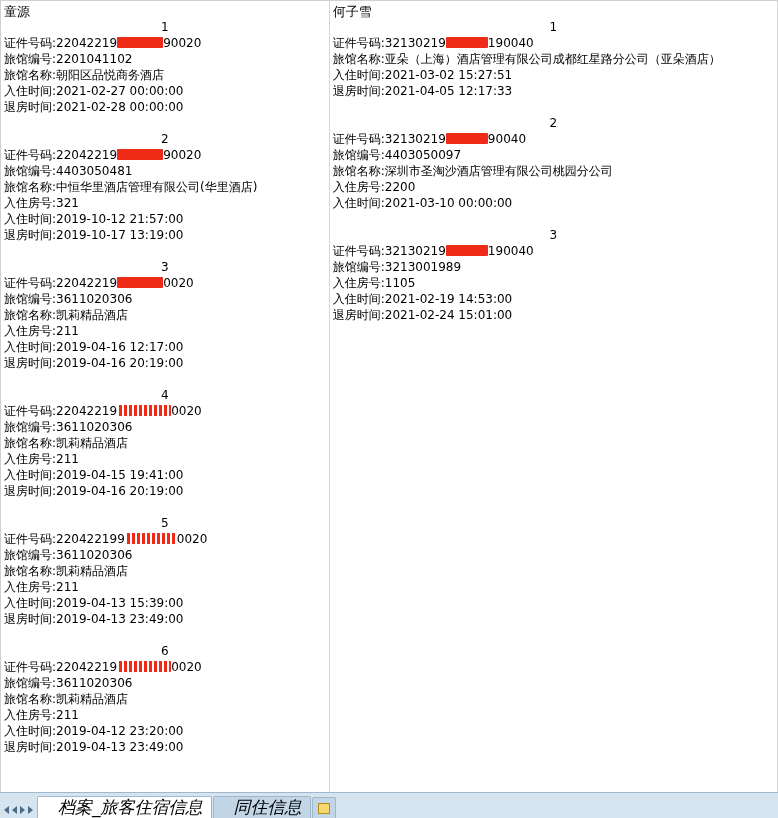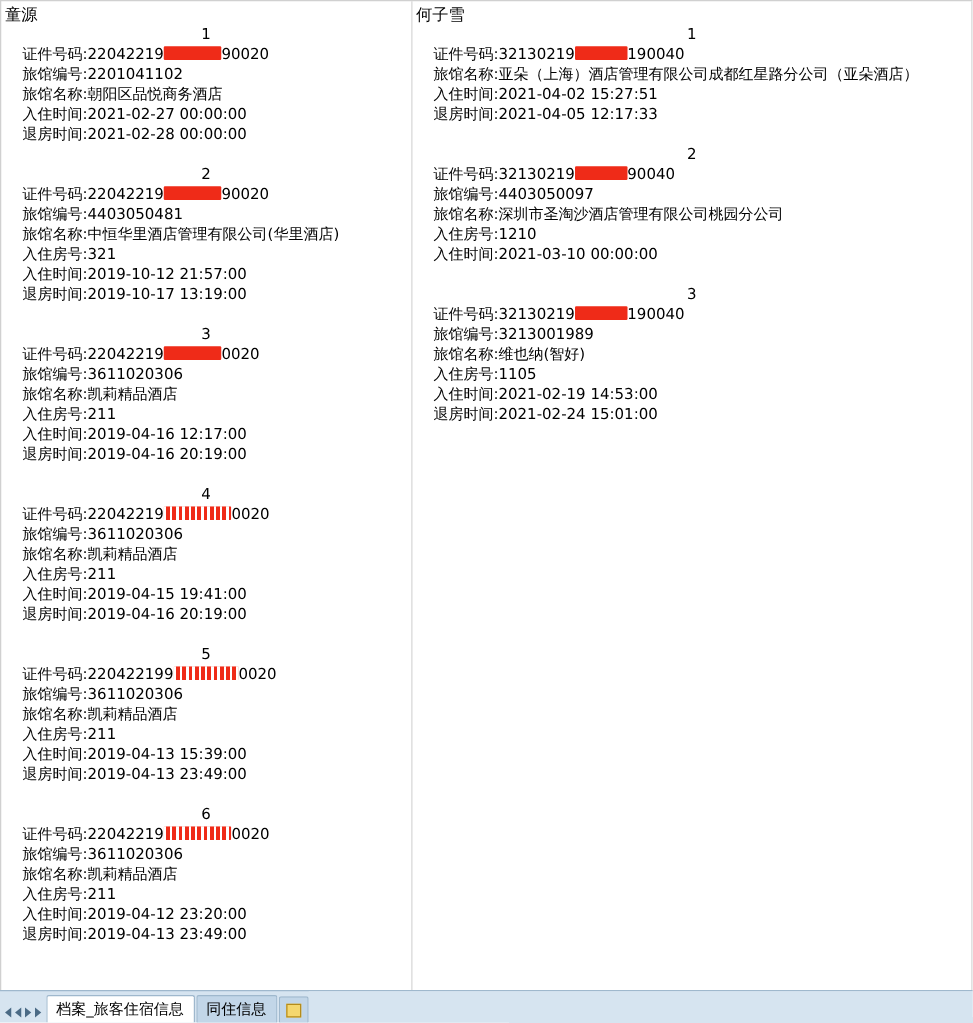--- a/index.html
+++ b/index.html
@@ -53,21 +53,21 @@
   .entry-num {
     text-align: center;
     font-size: 12px;
     line-height: 16px;
     height: 16px;
   }
   .line {
     font-size: 12px;
     line-height: 16px;
     height: 16px;
-    padding-left: 17px;
+    padding-left: 3px;
     white-space: nowrap;
     overflow: hidden;
   }
   .blankline {
     height: 16px;
   }
   .redact {
     display: inline-block;
     background: #ef2b18;
     color: transparent;
@@ -100,29 +100,30 @@
     gap: 3px;
   }
   .tri {
     width: 0; height: 0;
     border-top: 4px solid transparent;
     border-bottom: 4px solid transparent;
   }
   .tri-left { border-right: 5px solid #4a6a85; }
   .tri-right { border-left: 5px solid #4a6a85; }
   .tab {
-    font-size: 12px;
-    padding: 3px 8px 4px 7px;
+    font-size: 17px;
+    padding: 3px 8px 4px 20px;
     margin-right: 1px;
     background: #c2d6e8;
     border: 1px solid #9fb8cd;
     border-bottom: none;
     border-radius: 2px 2px 0 0;
     line-height: 14px;
     white-space: nowrap;
+    font-style: italic;
   }
   .tab.active {
     background: #ffffff;
     border-color: #9fb8cd;
     font-weight: normal;
   }
   .tab-add {
     width: 22px;
     height: 20px;
     background: #c2d6e8;
@@ -223,40 +224,39 @@
     </div>
 
     <div class="col col-b">
       <div class="col-header">何子雪</div>
       <div>
 
         <div class="entry">
           <div class="entry-num">1</div>
           <div class="line"><span>证件号码:</span><span>32130219</span><span class="redact" style="width:42px"></span><span>190040</span></div>
           <div class="line"><span>旅馆名称:</span><span>亚朵（上海）酒店管理有限公司成都红星路分公司（亚朵酒店）</span></div>
-          <div class="line"><span>入住时间:</span><span>2021-04-02 15:27:51</span></div>
+          <div class="line"><span>入住时间:</span><span>2021-03-02 15:27:51</span></div>
           <div class="line"><span>退房时间:</span><span>2021-04-05 12:17:33</span></div>
           <div class="blankline"></div>
         </div>
 
         <div class="entry">
           <div class="entry-num">2</div>
           <div class="line"><span>证件号码:</span><span>32130219</span><span class="redact" style="width:42px"></span><span>90040</span></div>
           <div class="line"><span>旅馆编号:</span><span>4403050097</span></div>
           <div class="line"><span>旅馆名称:</span><span>深圳市圣淘沙酒店管理有限公司桃园分公司</span></div>
-          <div class="line"><span>入住房号:</span><span>1210</span></div>
+          <div class="line"><span>入住房号:</span><span>2200</span></div>
           <div class="line"><span>入住时间:</span><span>2021-03-10 00:00:00</span></div>
           <div class="blankline"></div>
         </div>
 
         <div class="entry">
           <div class="entry-num">3</div>
           <div class="line"><span>证件号码:</span><span>32130219</span><span class="redact" style="width:42px"></span><span>190040</span></div>
           <div class="line"><span>旅馆编号:</span><span>3213001989</span></div>
-          <div class="line"><span>旅馆名称:</span><span>维也纳(智好)</span></div>
           <div class="line"><span>入住房号:</span><span>1105</span></div>
           <div class="line"><span>入住时间:</span><span>2021-02-19 14:53:00</span></div>
           <div class="line"><span>退房时间:</span><span>2021-02-24 15:01:00</span></div>
         </div>
 
       </div>
     </div>
 
   </div>
 </div>

